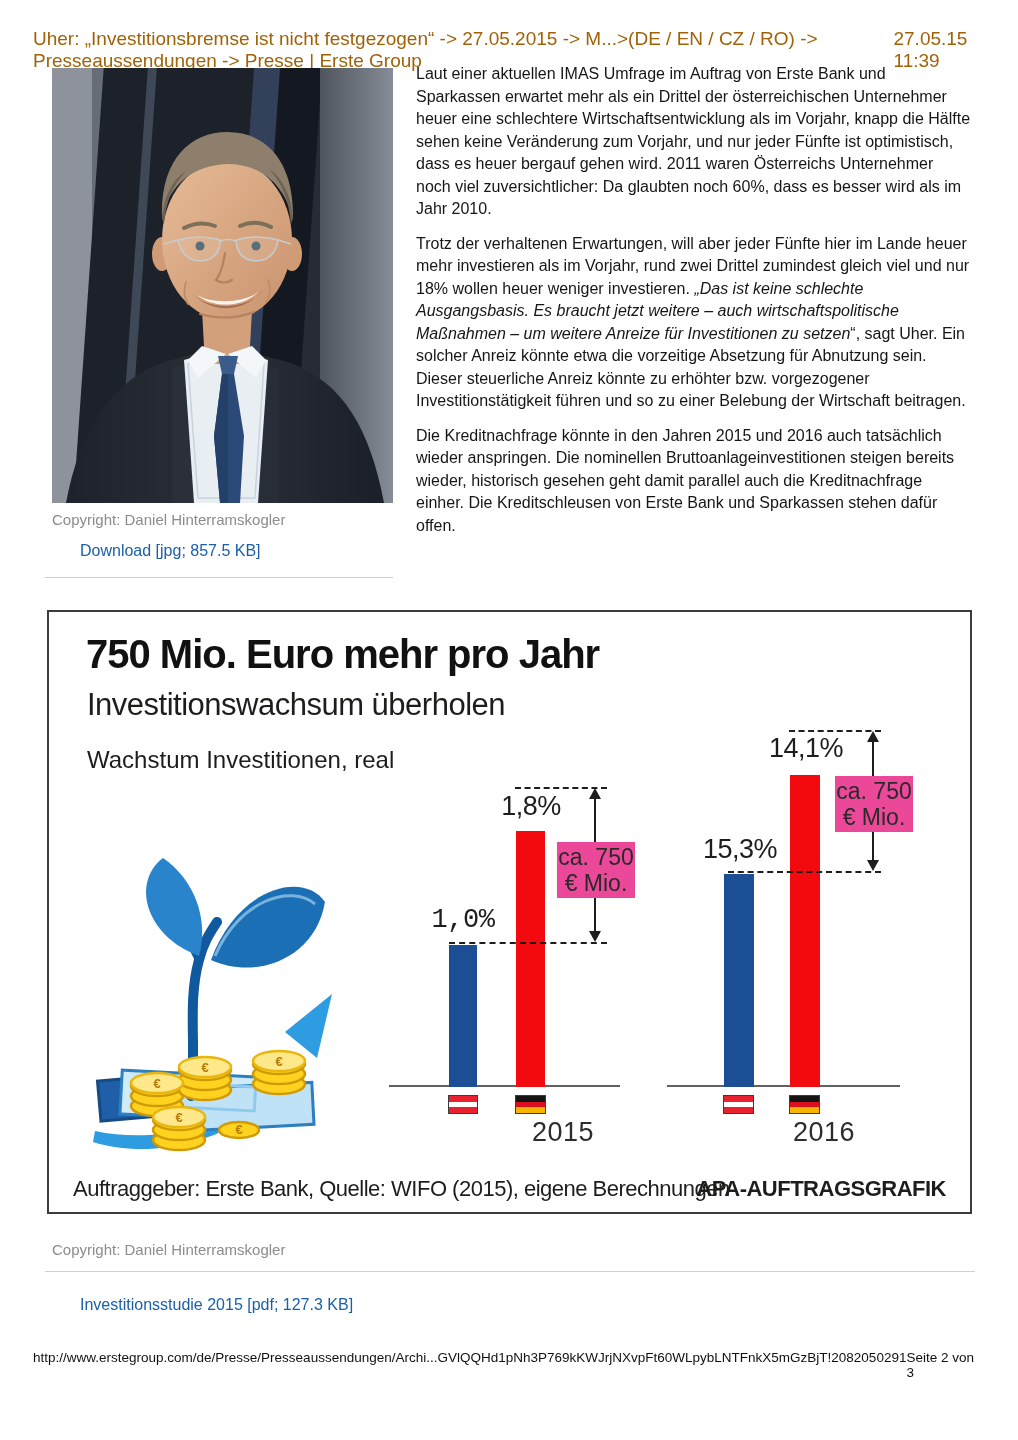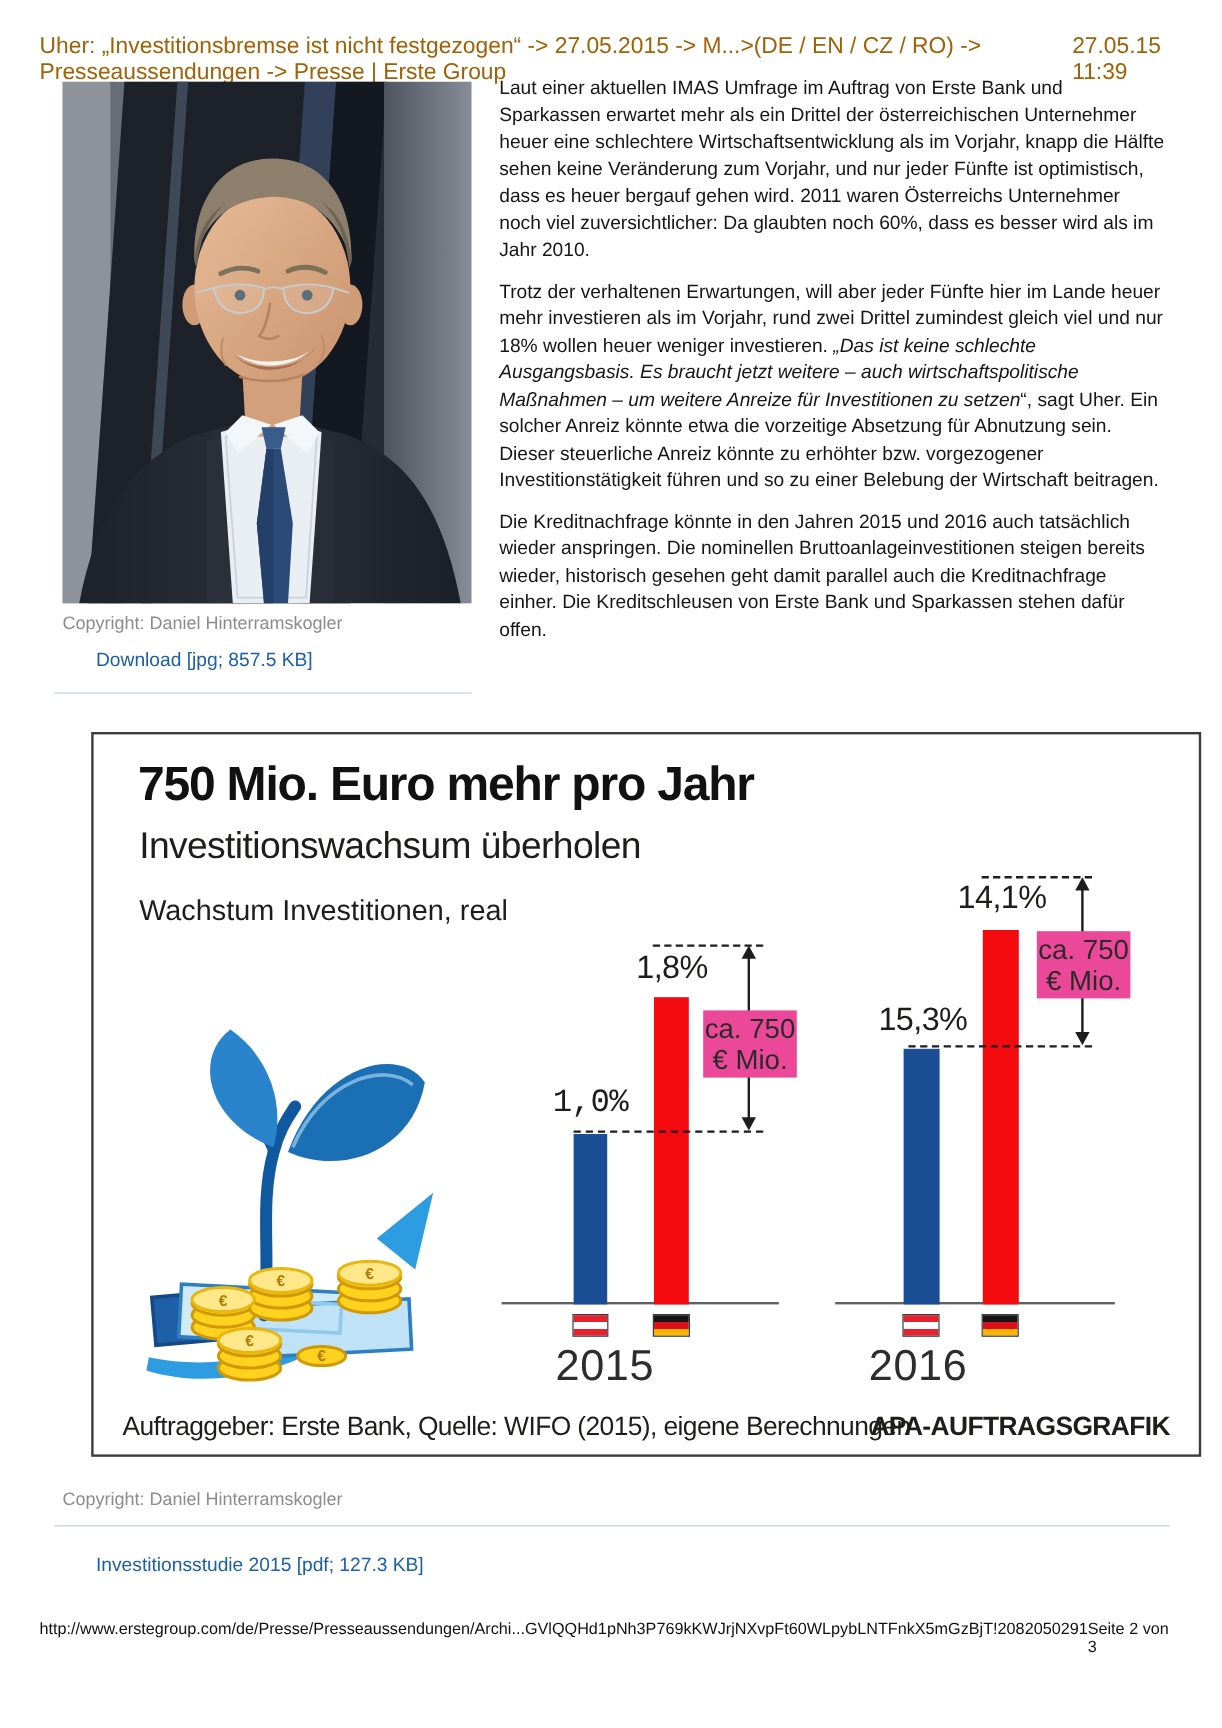--- a/index.html
+++ b/index.html
@@ -19,29 +19,29 @@
   .divider{position:absolute;height:1px;background:#c3d2dd;}
   .divider-photo{left:45px;top:577px;width:348px;}
   .divider-bottom{left:45px;top:1271px;width:930px;}
 
   
   .article{position:absolute;left:416px;top:63px;width:556px;font-size:16px;line-height:22.5px;color:#161616;}
   .article p{margin:0 0 12px 0;}
 
   
   .chart{position:absolute;left:47px;top:610px;width:921px;height:600px;border:2px solid #3c3c3c;background:#fff;
-         font-family:"Liberation Sans", sans-serif;color:#1d1d1b;margin-left:29px;}
+         font-family:"Liberation Sans", sans-serif;color:#1d1d1b;}
   .chart-title{position:absolute;left:37px;top:20px;font-size:40px;font-weight:bold;letter-spacing:-1px;color:#111;}
   .chart-subtitle{position:absolute;left:38px;top:74px;font-size:31px;line-height:37px;color:#1d1d1b;letter-spacing:-0.5px;}
   .chart-kicker{position:absolute;left:38px;top:134px;font-size:24px;color:#1d1d1b;}
   .illustration{position:absolute;left:38px;top:226px;width:260px;height:320px;}
   .baseline{position:absolute;height:2px;background:#616161;}
   .bar{position:absolute;bottom:125px;}
   .val{position:absolute;width:72px;text-align:center;font-size:27px;color:#1d1d1b;letter-spacing:-0.5px;}
-  .yr{position:absolute;top:505px;width:160px;text-align:left;font-size:36px;color:#2d2d2d;letter-spacing:0.5px;}
+  .yr{position:absolute;top:505px;width:160px;text-align:right;font-size:27px;color:#2d2d2d;letter-spacing:0.5px;}
   .dash{position:absolute;border-top:2px dashed #1d1d1d;}
   .aline{position:absolute;width:0;border-left:2px solid #1d1d1d;}
   .ah{position:absolute;width:0;height:0;border-left:6px solid transparent;border-right:6px solid transparent;}
   .ah.up{border-bottom:11px solid #1d1d1d;}
   .ah.down{border-top:11px solid #1d1d1d;}
   .ann{position:absolute;width:78px;text-align:center;font-size:23px;line-height:26px;
        background:#ec4899;color:#2a2a2a;padding:2px 0;}
   .flag{position:absolute;top:483px;height:19px;border:1px solid #3c3c3c;box-sizing:border-box;}
   .flag-at{background:linear-gradient(to bottom,#e8212e 0 33%,#ffffff 33% 66%,#e8212e 66% 100%);}
   .flag-de{background:linear-gradient(to bottom,#151515 0 34%,#dd0f1d 34% 67%,#f7b500 67% 100%);}

